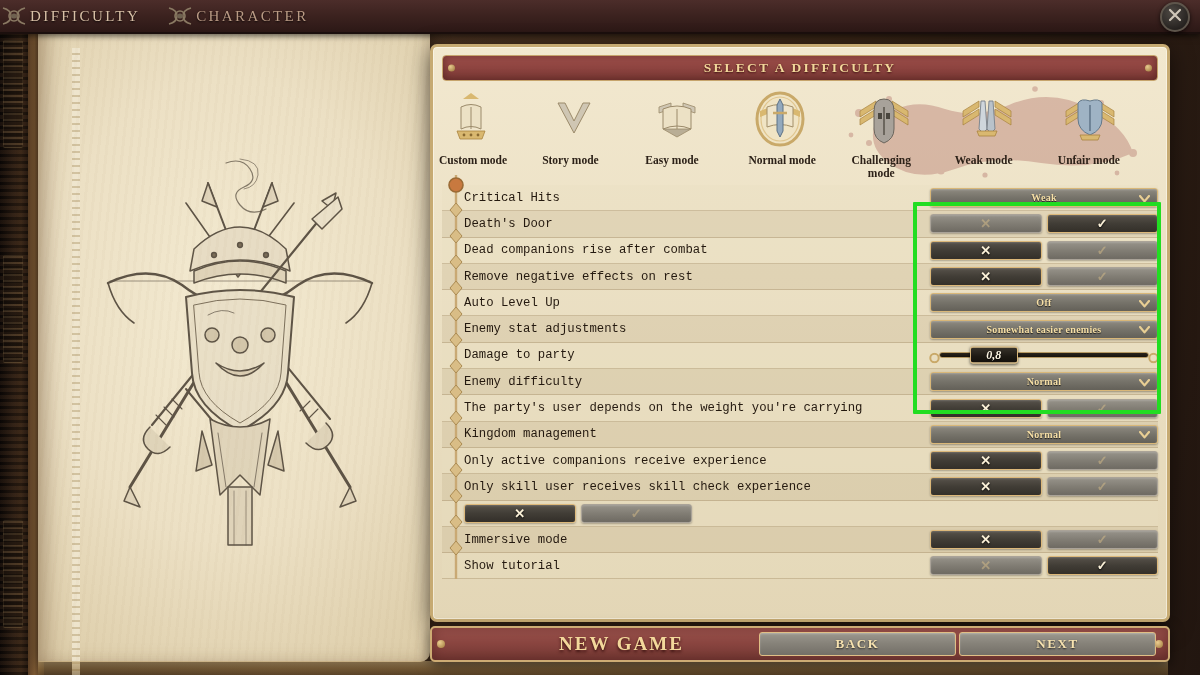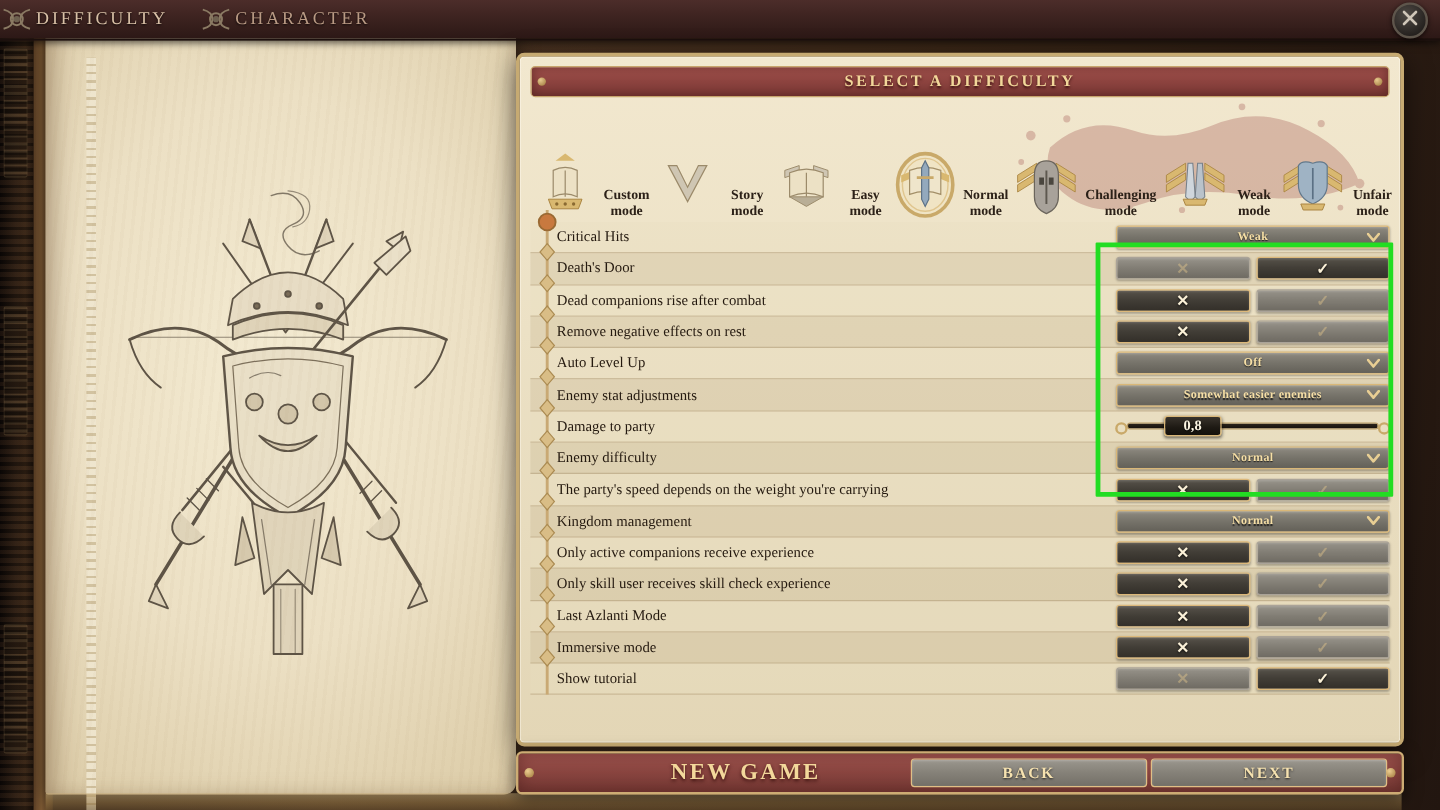--- a/index.html
+++ b/index.html
@@ -211,22 +211,22 @@
     width: 300px; height: 96px;
     pointer-events: none;
     opacity: 0.42;
   }
   .blood svg { width: 100%; height: 100%; }
 
   .mode {
     position: relative;
     flex: 1;
     display: flex;
-    flex-direction: row;
-    align-items: flex-end;
+    flex-direction: column;
+    align-items: flex-start;
     cursor: pointer;
     z-index: 2;
   }
   .mode-icon {
     height: 58px;
     display: flex;
     align-items: center;
     justify-content: center;
   }
   .mode-icon svg { overflow: visible; }
@@ -265,21 +265,21 @@
     border-bottom: 1px solid rgba(168,146,108,0.45);
     padding-left: 22px;
   }
   .row:nth-child(odd)  { background: rgba(196,178,142,0.30); }
   .row:nth-child(even) { background: rgba(233,221,192,0.30); }
 
   .row-label {
     flex: 1;
     font-size: 12.3px;
     color: #24190f;
-    font-family: Liberation Serif, serif;
+    font-family: Liberation Mono, monospace;
     white-space: nowrap;
     overflow: hidden;
     text-overflow: ellipsis;
     padding-right: 8px;
   }
 
   .row-control {
     width: 228px;
     flex: 0 0 228px;
     display: flex;
@@ -765,39 +765,39 @@
           <div class="row-label">Damage to party</div>
           <div class="row-control">
             <div class="slider">
               <div class="slider-track"></div>
               <div class="slider-cap l"><svg width="11" height="11" viewBox="0 0 11 11" xmlns="http://www.w3.org/2000/svg">
                   <circle cx="5.5" cy="5.5" r="4.2" fill="none" stroke="#c9a969" stroke-width="2"></circle>
                 </svg></div>
               <div class="slider-cap r"><svg width="11" height="11" viewBox="0 0 11 11" xmlns="http://www.w3.org/2000/svg">
                   <circle cx="5.5" cy="5.5" r="4.2" fill="none" stroke="#c9a969" stroke-width="2"></circle>
                 </svg></div>
-              <div class="slider-thumb" style="left: 28%;">
+              <div class="slider-thumb" style="left: 28%; font-style: italic;">
                 <span class="slider-value">0,8</span>
               </div>
             </div>
           </div>
         </div>
         <div class="row">
           <div class="row-label">Enemy difficulty</div>
           <div class="row-control">
             <div class="dropdown">
               <span class="dropdown-value">Normal</span>
               <span class="chev"><svg width="11" height="8" viewBox="0 0 11 8" xmlns="http://www.w3.org/2000/svg">
                   <path d="M1 1 L5.5 6.4 L10 1" fill="none" stroke="#e8ce93" stroke-width="2.2" stroke-linecap="round" stroke-linejoin="round"></path>
                 </svg></span>
             </div>
           </div>
         </div>
         <div class="row">
-          <div class="row-label">The party's speed depends on the weight you're carrying</div>
+          <div class="row-label">The party's user depends on the weight you're carrying</div>
           <div class="row-control">
             <div class="toggle on">
               <span class="toggle-glyph">✕</span>
             </div>
             <div class="toggle off">
               <span class="toggle-glyph">✓</span>
             </div>
           </div>
         </div>
         <div class="row">
@@ -827,21 +827,20 @@
           <div class="row-control">
             <div class="toggle on">
               <span class="toggle-glyph">✕</span>
             </div>
             <div class="toggle off">
               <span class="toggle-glyph">✓</span>
             </div>
           </div>
         </div>
         <div class="row">
-          <div class="row-label">Last Azlanti Mode</div>
           <div class="row-control">
             <div class="toggle on">
               <span class="toggle-glyph">✕</span>
             </div>
             <div class="toggle off">
               <span class="toggle-glyph">✓</span>
             </div>
           </div>
         </div>
         <div class="row">

